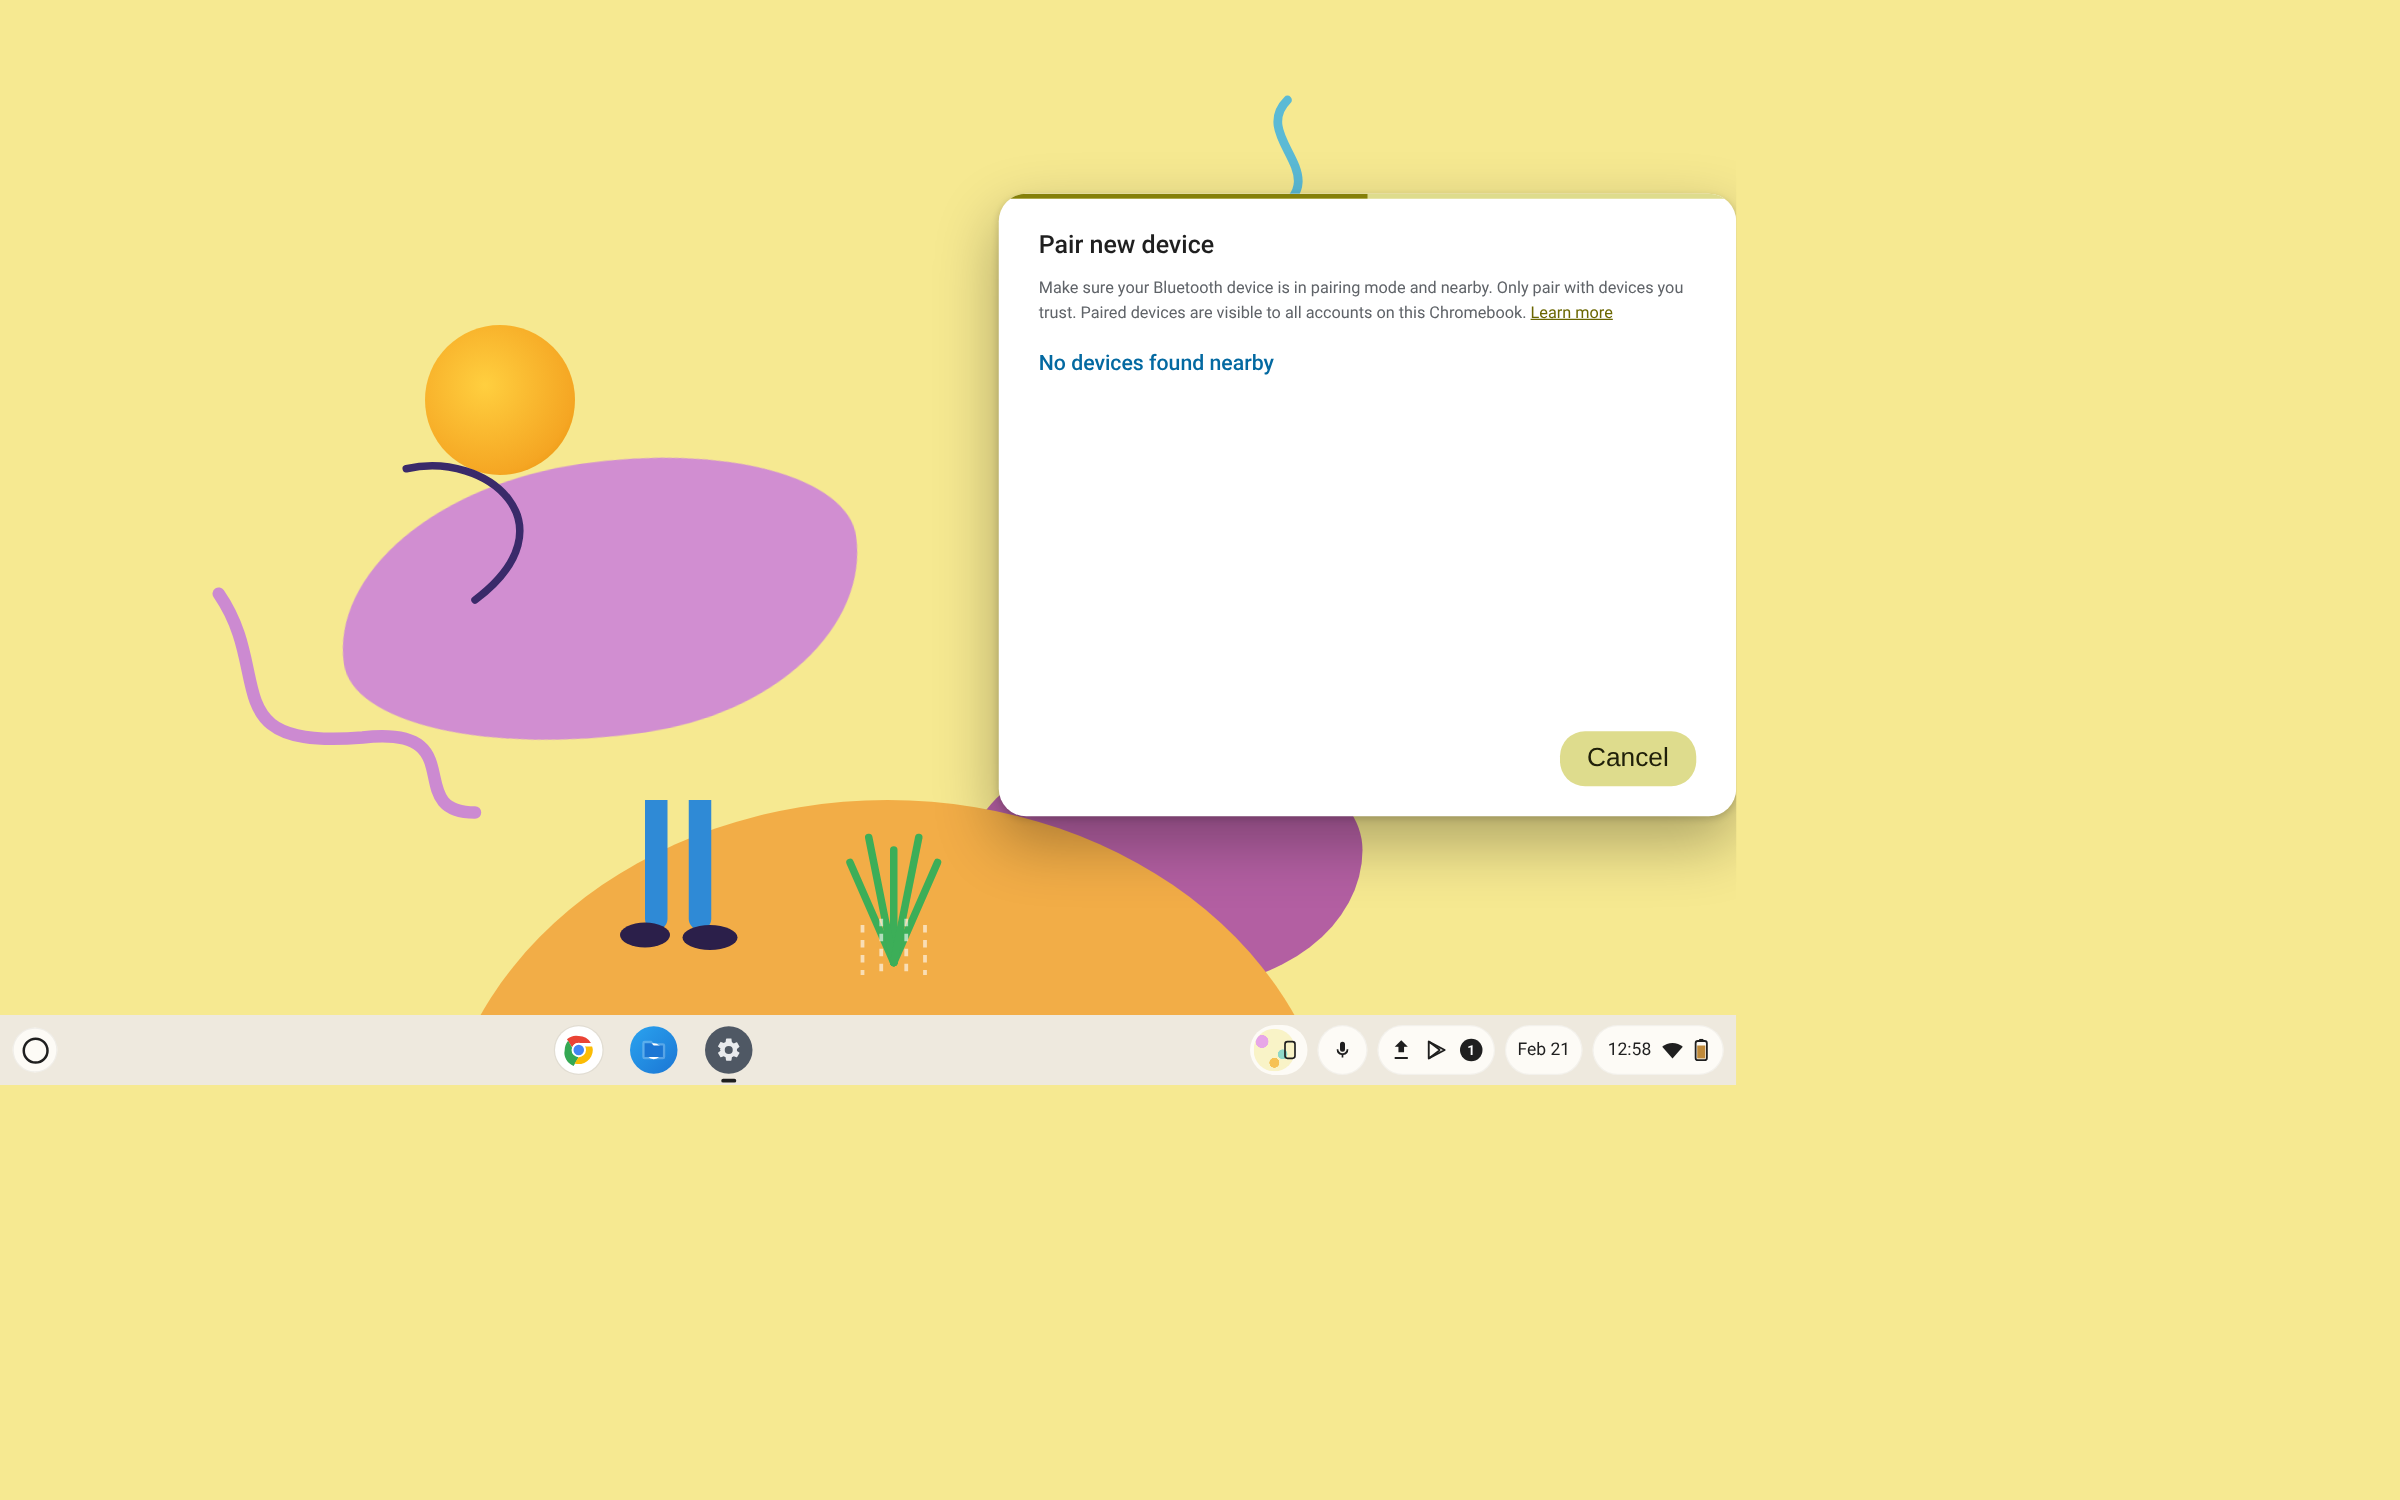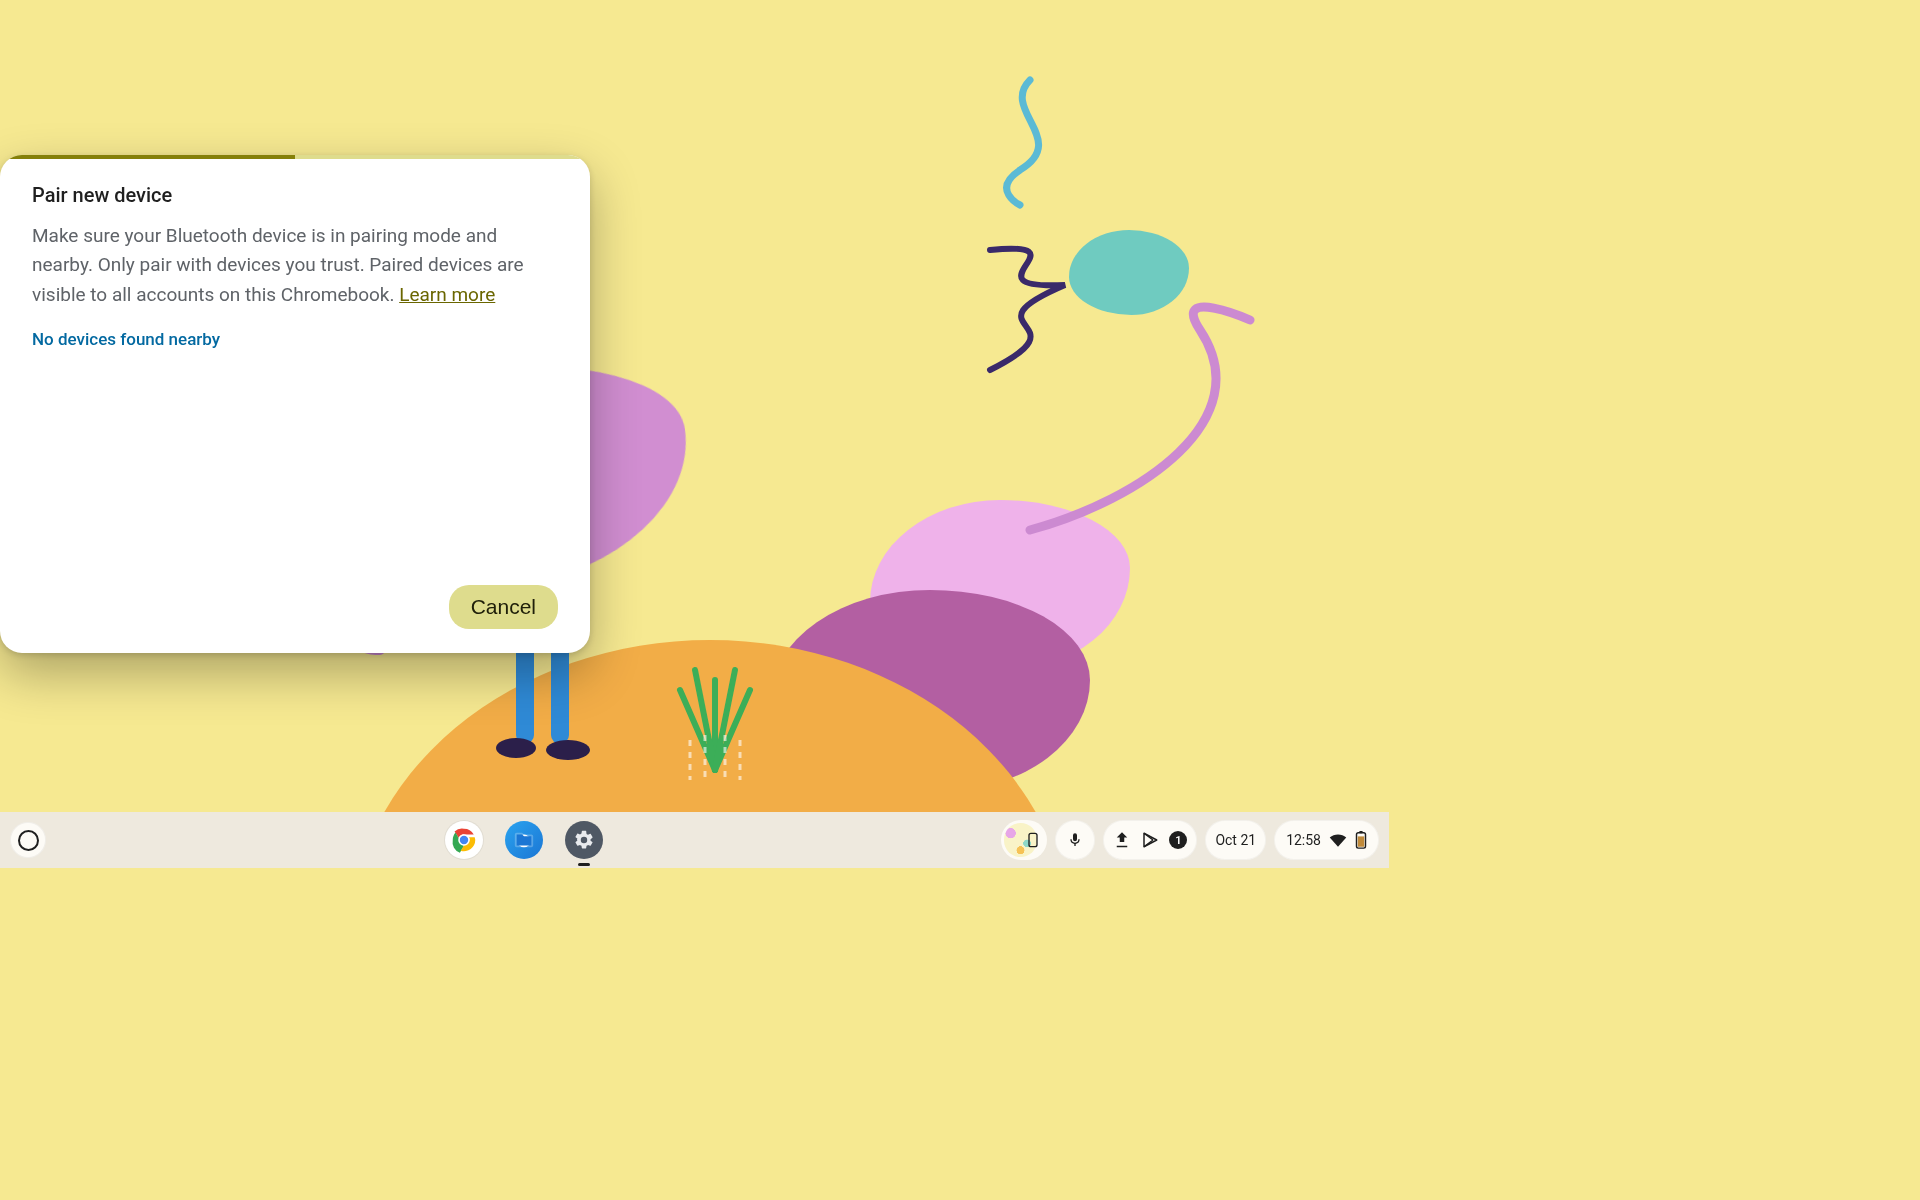--- a/index.html
+++ b/index.html
@@ -28,37 +28,37 @@
   .blob.pink1{width:260px;height:170px;left:870px;top:500px;background:#efb2ea;border-radius:50% 50% 48% 52% / 60% 40% 60% 40%;}
   .blob.pink2{width:420px;height:220px;left:270px;top:370px;background:#d18ed1;border-radius:50% 50% 45% 55% / 60% 40% 60% 40%;transform:rotate(-8deg);}  
   .blob.pink3{width:320px;height:200px;left:770px;top:590px;background:#b35fa2;border-radius:50% 50% 45% 55% / 55% 45% 55% 45%;}
   .blob.hill{width:720px;height:500px;left:350px;top:640px;background:#f2ad47;border-radius:50% 50% 0 0 / 60% 60% 0 0;}
 
   .squiggle{position:absolute;stroke-linecap:round;fill:none;}
   .legs{position:absolute;left:490px;top:640px;}
   .plant{position:absolute;left:660px;top:650px;}
 
   
-  .scrim{position:absolute;inset:0;display:flex;align-items:flex-start;justify-content:flex-start;}
+  .scrim{position:absolute;inset:0;display:flex;align-items:flex-start;justify-content:flex-end;}
   .dialog{
     position:relative;
     margin-top:155px;
     width:590px;
     height:498px;
     background:var(--dialog-bg);
     border-radius:22px;
     box-shadow:0 20px 50px rgba(0,0,0,.30),0 2px 6px rgba(0,0,0,.15);
     overflow:hidden;
     display:flex;flex-direction:column;
   }
   .dialog .progress{height:4px;width:100%;background:var(--accent-light);position:relative;overflow:hidden;}
   .dialog .progress::before{content:"";position:absolute;left:0;top:0;height:100%;width:50%;background:var(--accent-dark);}
   .dialog .body{padding:24px 32px 0 32px;flex:1 1 auto;}
   .dialog h1{margin:0 0 14px 0;font-size:20px;font-weight:500;color:var(--text);}
-  .dialog p.desc{margin:0 0 20px 0;font-size:19px;line-height:1.55;color:var(--text-muted);}
+  .dialog p.desc{margin:0 0 20px 0;font-size:13px;line-height:1.55;color:var(--text-muted);}
   .dialog p.desc a{color:var(--link);text-decoration:underline;cursor:pointer;}
   .dialog .status{margin:2px 0 0 0;font-size:17px;font-weight:500;color:#0369a1;}
   .dialog .actions{padding:0 32px 24px 0;display:flex;justify-content:flex-end;}
   .btn{
     border:none;border-radius:20px;
     padding:10px 22px;
     font-size:21px;font-weight:500;
     background:var(--accent-light);color:#20200a;
     cursor:pointer;
   }
@@ -238,21 +238,21 @@
       <span class="ico">
         <svg width="18" height="18" viewBox="0 0 24 24">
             <path fill="none" stroke="#1f1f1f" stroke-width="2" stroke-linejoin="round" d="M4 3v18l17-9z"></path>
             <path stroke="#1f1f1f" stroke-width="2" d="M4 3l12 9M4 21l12-9"></path>
           </svg>
       </span>
       <span class="badge-num">1</span>
     </div>
 
     <div class="pill small">
-      <span>Oct 21</span>
+      <span>Feb 21</span>
     </div>
 
     <div class="pill status-area">
       <span class="time">12:58</span>
       <span class="ico">
         <svg width="18" height="18" viewBox="0 0 24 24">
             <path fill="#1f1f1f" d="M12 21 1 8.5C4 5.9 7.9 4.5 12 4.5s8 1.4 11 4z"></path>
           </svg>
       </span>
       <span class="ico">

